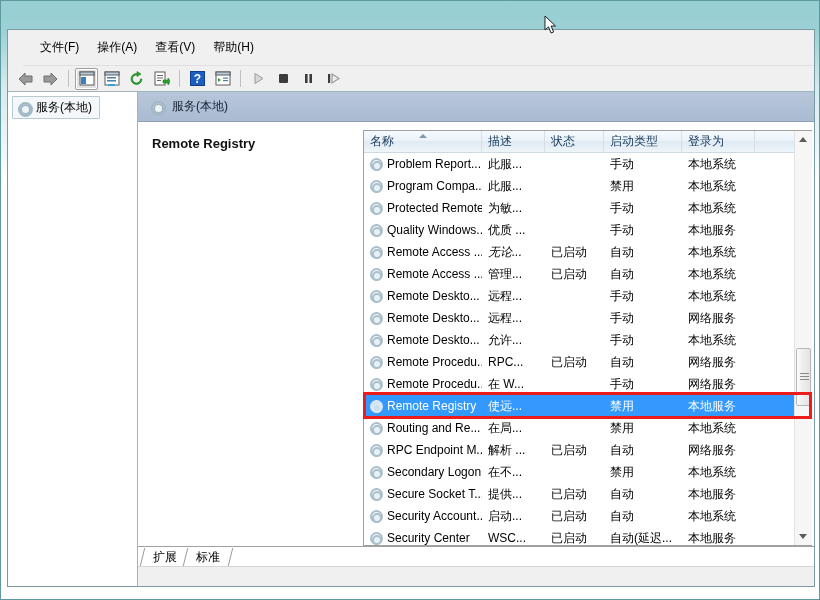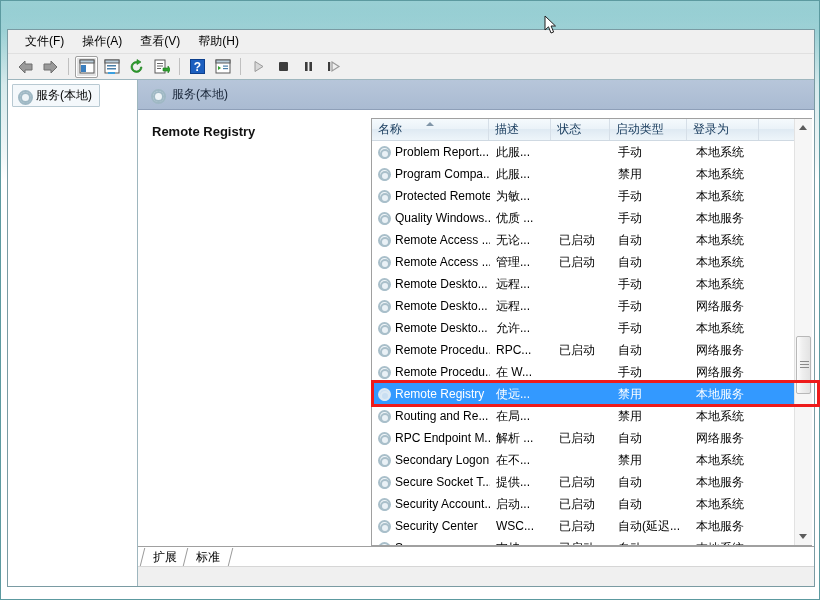--- a/index.html
+++ b/index.html
@@ -96,24 +96,25 @@
     position: absolute; left: 6px; top: 28px;
     width: 808px; height: 558px;
     background: #f0f0f0;
     border: 1px solid #7a9ba3;
     z-index: 5;
     display: flex; flex-direction: column;
   }
 
   
   #menubar {
-    height: 24px; background: #f0f0f0;
+    height: 36px; background: #f0f0f0;
     display: flex; align-items: center; padding-left: 8px;
     border-bottom: 1px solid #e0e0e0;
     flex: none;
+    margin-left: 15px;
   }
   .menu-item {
     padding: 3px 9px; font-size: 12px; color: #000; cursor: default;
     font-family: "Liberation Sans", "DejaVu Sans", sans-serif;
   }
 
   
   #toolbar {
     height: 26px; background: #f0f0f0;
     display: flex; align-items: center; padding-left: 6px;
@@ -148,36 +149,36 @@
 
   #right-pane { flex: 1; display: flex; flex-direction: column; min-width: 0; background: #ffffff; }
 
   #pane-header {
     height: 30px; background: linear-gradient(to bottom, #b7c6da 0%, #aabbd2 100%);
     border-bottom: 1px solid #8e9fb8;
     display: flex; align-items: center; padding-left: 12px; gap: 8px; flex: none;
     color: #152235; font-size: 12px;
   }
 
-  #split { flex: 1; display: flex; min-height: 0; }
+  #split { flex: 1; display: flex; min-height: 0; gap: 20px; }
 
   
   #desc-col {
     width: 205px; flex: none; background: #ffffff;
     padding: 14px 12px 0 14px; overflow: hidden;
     border-right: 1px solid #ffffff;
   }
   #desc-title { font-size: 13px; font-weight: bold; color: #111; margin-bottom: 16px; }
   #desc-label { font-size: 12px; color: #111; margin-bottom: 1px; }
   #desc-body { font-size: 12px; color: #111; line-height: 17px; }
 
   
   #list-col {
     flex: 1; min-width: 0; background: #ffffff; display: flex; flex-direction: column;
-    padding-top: 8px; padding-right: 0px; margin-left: 28px;
+    padding-top: 8px; padding-right: 0px;
   }
   #list-box {
     flex: 1; margin: 0 2px 0 0; border: 1px solid #a0a0a0;
     background: #ffffff; display: flex; flex-direction: column; min-height: 0;
     position: relative;
   }
   #hdr {
     display: flex; height: 22px; flex: none;
     background: linear-gradient(to bottom, #f5fafd 0%, #eaf2f8 48%, #dfeaf3 50%, #eef5fa 100%);
     border-bottom: 1px solid #cfd9e2;
@@ -458,21 +459,21 @@
                     <div class="cell" style="width: 63px;">优质 ...</div>
                     <div class="cell" style="width: 59px;"></div>
                     <div class="cell" style="width: 78px;">手动</div>
                     <div class="cell" style="width: 73px;">本地服务</div>
                   </div>
                   <div class="row">
                     <div class="cell name" style="width: 118px;">
                       <span class="mini-gear"></span>
                       <span>Remote Access ...</span>
                     </div>
-                    <div class="cell" style="width: 63px;">无论...</div>
+                    <div class="cell" style="width: 63px; font-style: italic;">无论...</div>
                     <div class="cell" style="width: 59px;">已启动</div>
                     <div class="cell" style="width: 78px;">自动</div>
                     <div class="cell" style="width: 73px;">本地系统</div>
                   </div>
                   <div class="row">
                     <div class="cell name" style="width: 118px;">
                       <span class="mini-gear"></span>
                       <span>Remote Access ...</span>
                     </div>
                     <div class="cell" style="width: 63px;">管理...</div>

